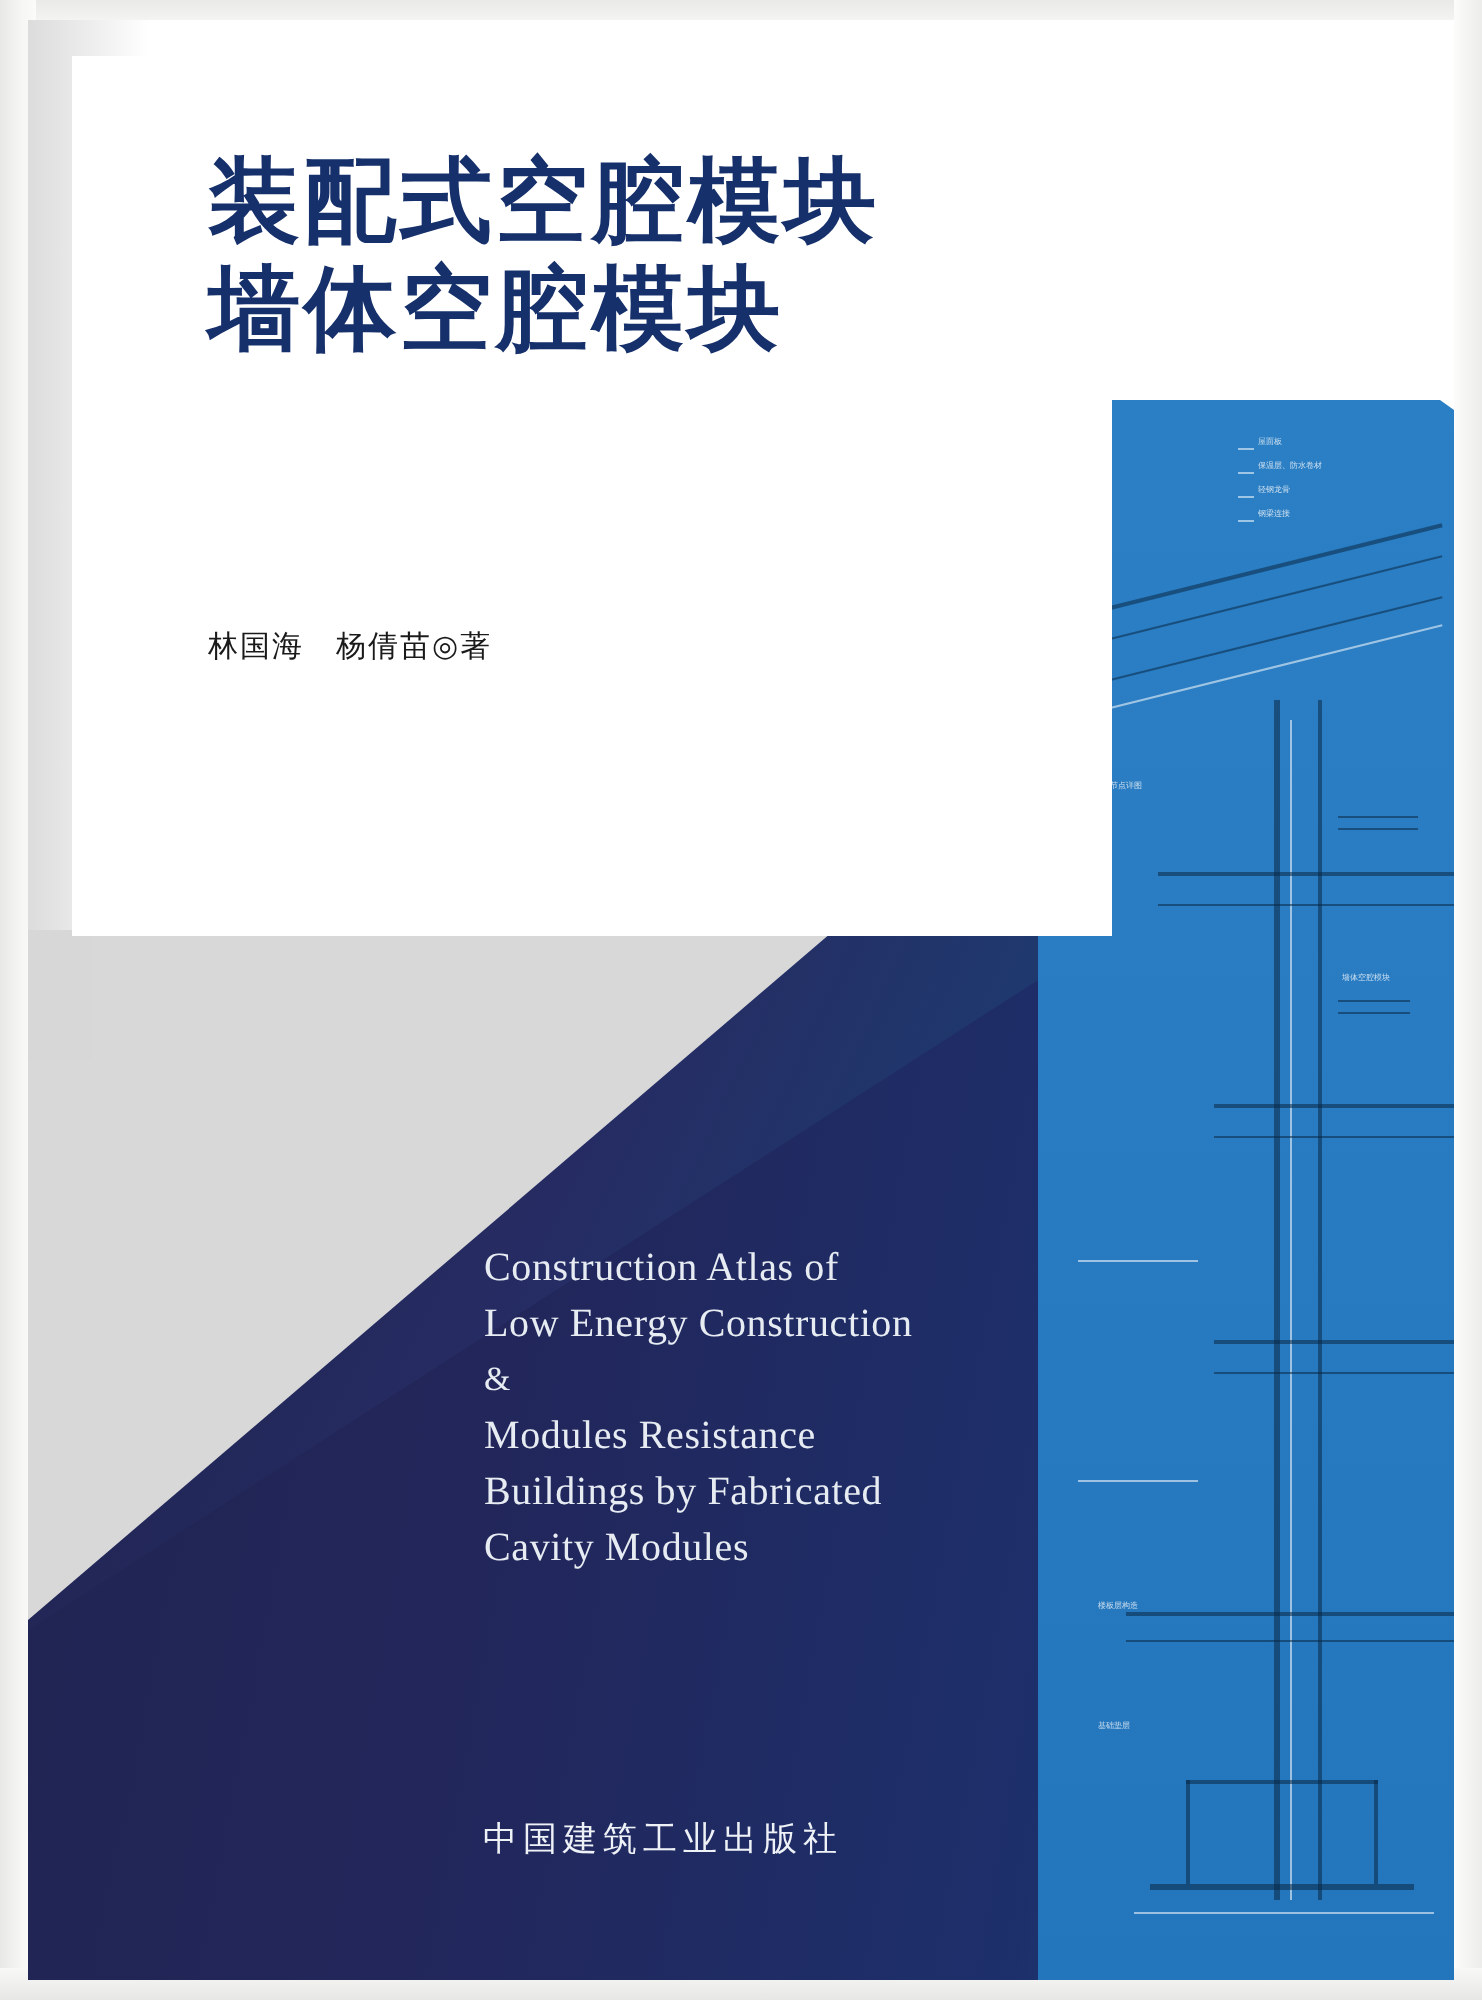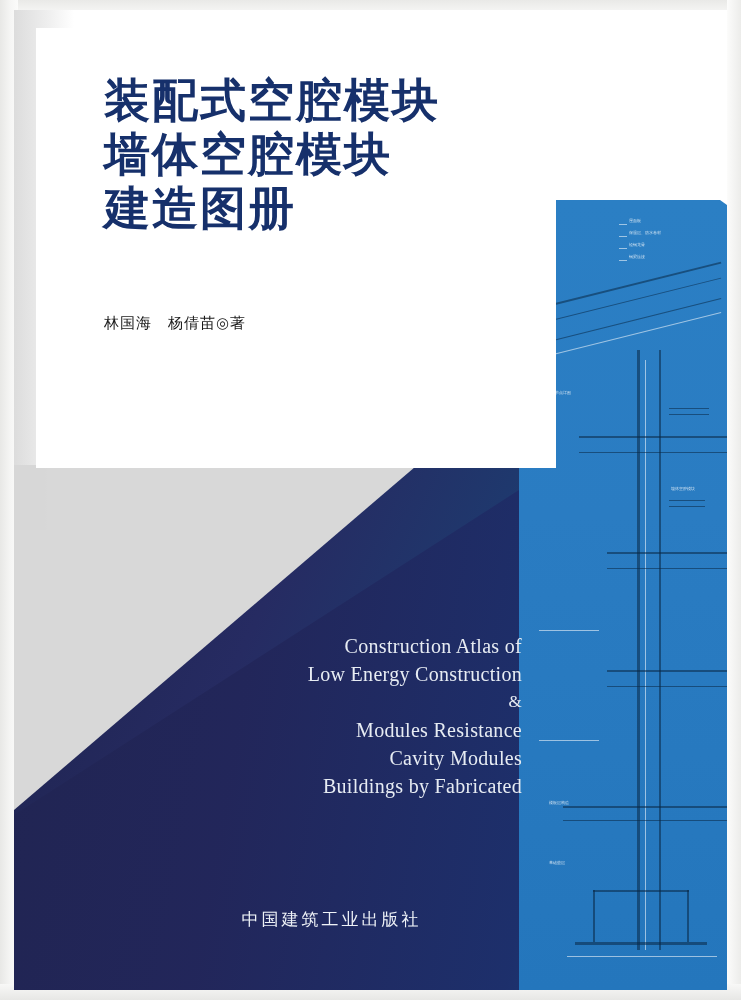--- a/index.html
+++ b/index.html
@@ -157,27 +157,26 @@
     font-size: 15px;
     letter-spacing: 1px;
   }
 
   
   .title-en {
     position: absolute;
     left: 228px;
     top: 610px;
     width: 280px;
-    text-align: right;
+    text-align: left;
     color: #e7ecf3;
     font-family: "Liberation Serif", serif;
     font-size: 20px;
     line-height: 28px;
     letter-spacing: 0.3px;
-    margin-top: 12px;
   }
   .title-en .line { display: block; }
   .title-en .amp { font-size: 17px; }
 
   
   .publisher {
     position: absolute;
     left: 0;
     top: 898px;
     width: 635px;
@@ -254,30 +253,29 @@
       <div class="bp" style="left:100px; top:48px; width:8px; height:1px;"></div>
       <div class="bp" style="left:100px; top:60px; width:8px; height:1px;"></div>
     </div>
 
     <div class="white-wedge-right"></div>
 
     <div class="title-panel">
       <div class="title-cn">
         <span class="line">装配式空腔模块</span>
         <span class="line">墙体空腔模块</span>
-        <span class="line">建造图册</span>
       </div>
       <div class="authors">林国海　杨倩苗◎著</div>
     </div>
 
     <div class="title-en">
       <span class="line">Construction Atlas of</span>
       <span class="line">Low Energy Construction</span>
       <span class="line amp">&amp;</span>
       <span class="line">Modules Resistance</span>
+      <span class="line">Buildings by Fabricated</span>
       <span class="line">Cavity Modules</span>
-      <span class="line">Buildings by Fabricated</span>
     </div>
 
     <div class="publisher">中国建筑工业出版社</div>
 
   </div>
 </div>
 
 </body></html>

